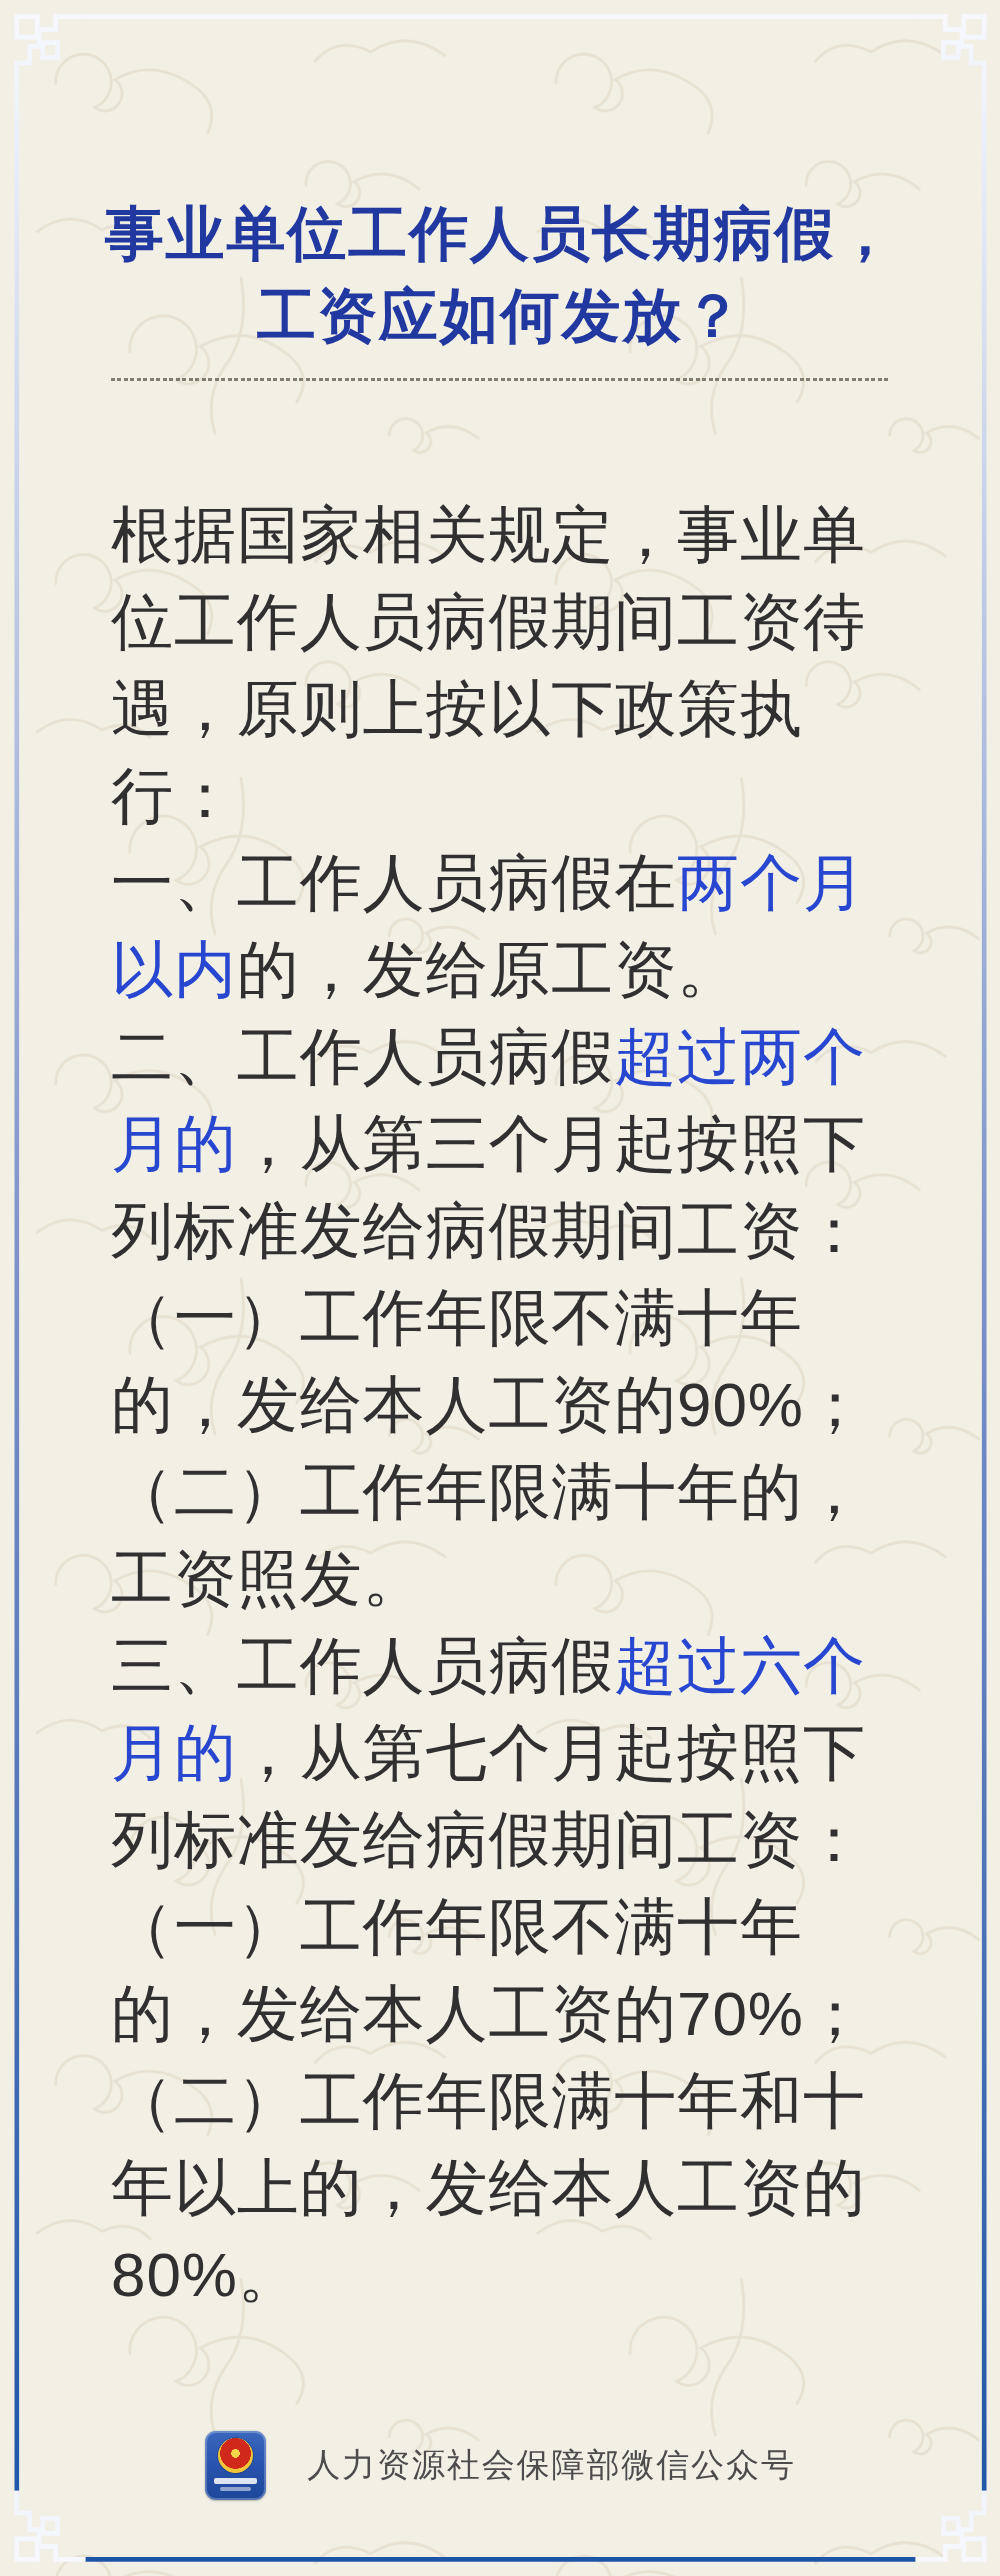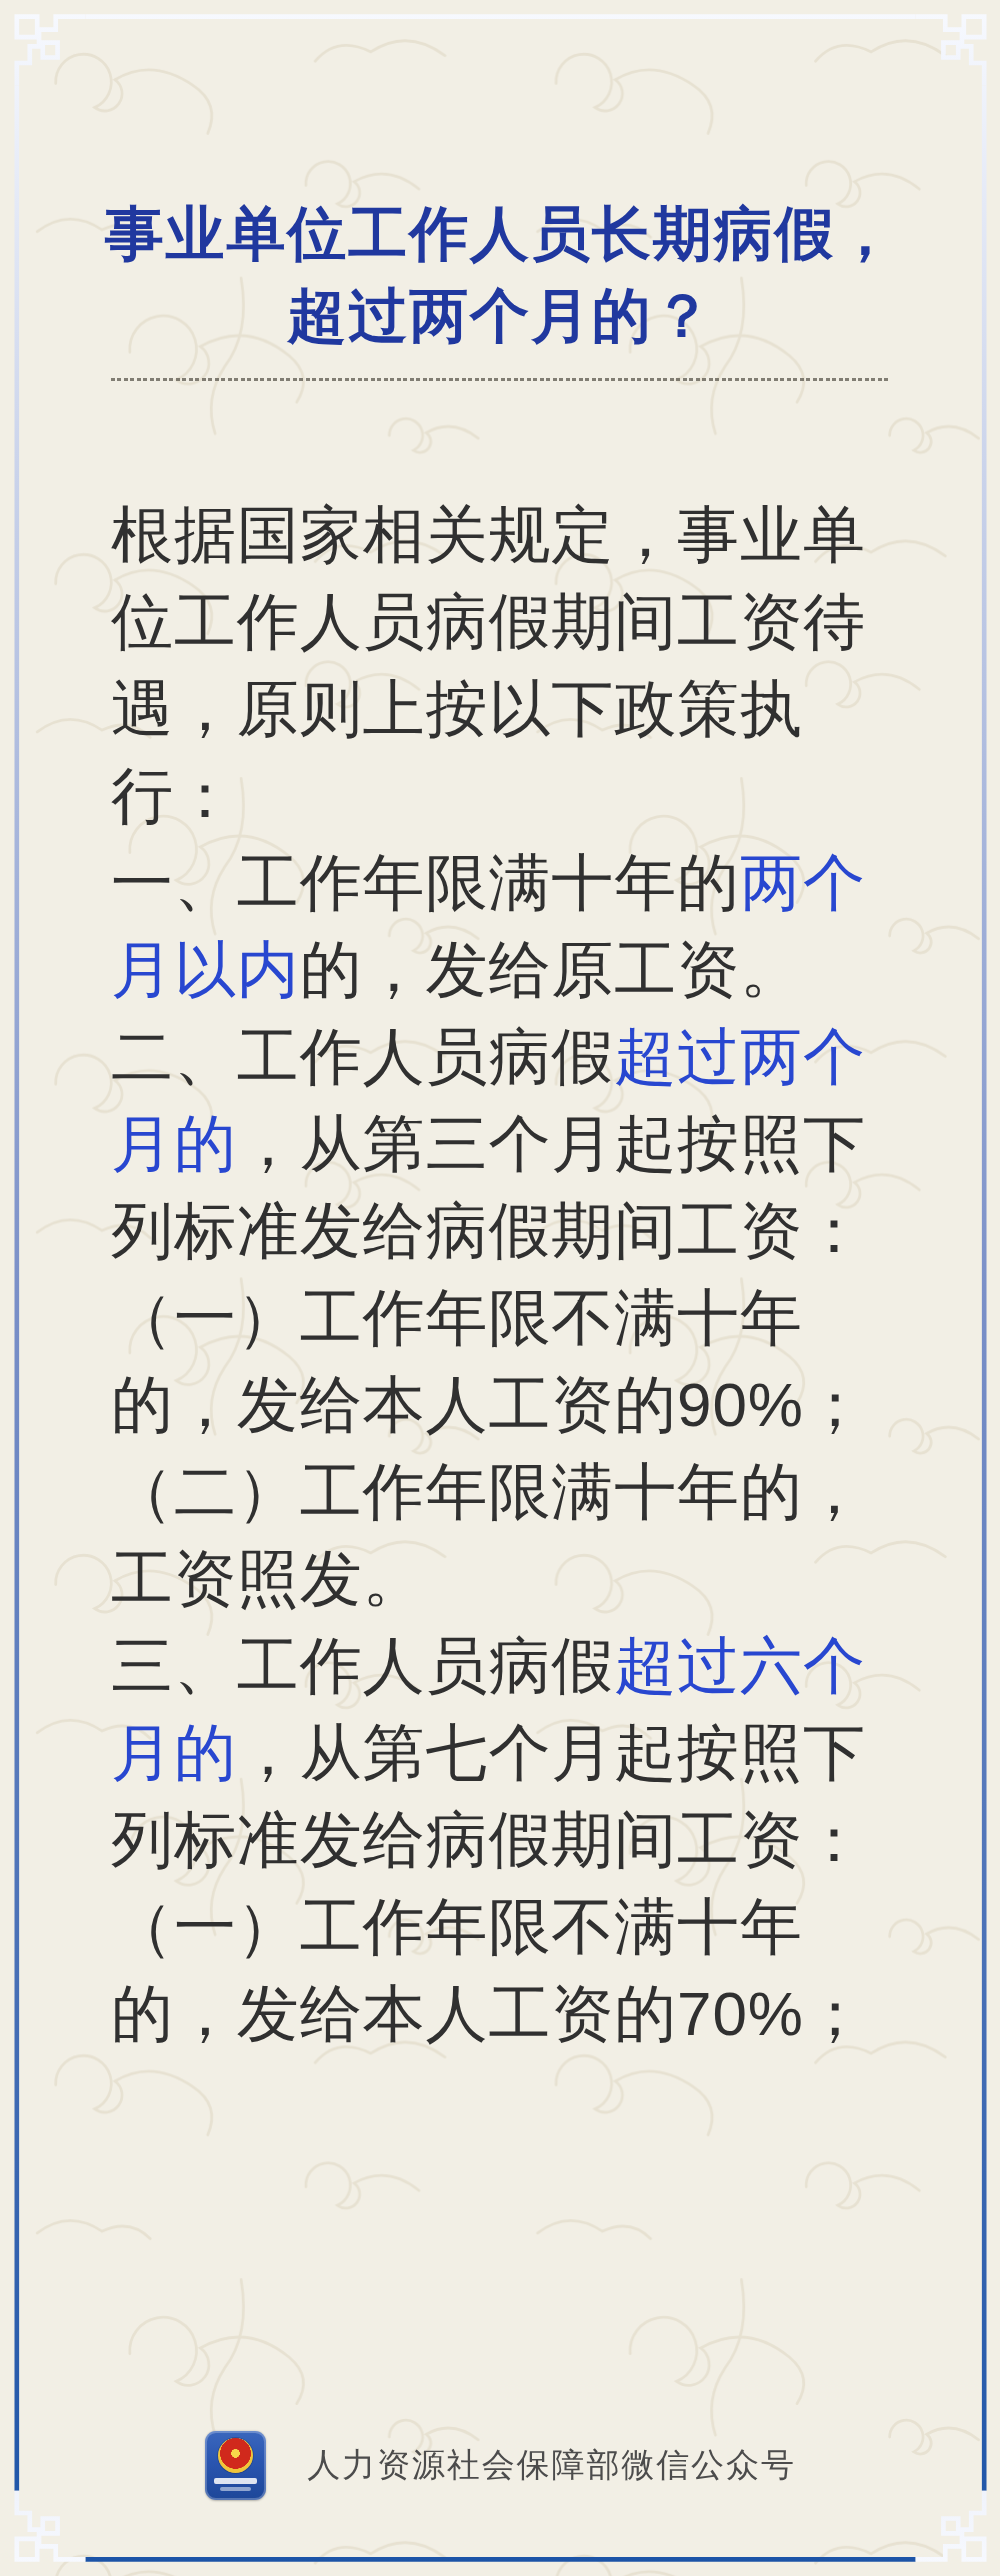--- a/index.html
+++ b/index.html
@@ -104,33 +104,34 @@
       <line x1="1062" y1="92" x2="1062" y2="2688"></line>
     </g>
     <use href="#fretCorner"></use>
     <use href="#fretCorner" transform="translate(1080,0) scale(-1,1)"></use>
     <use href="#fretCorner" transform="translate(0,2780) scale(1,-1)"></use>
     <use href="#fretCorner" transform="translate(1080,2780) scale(-1,-1)"></use>
   </svg>
 
   <div class="title">
     <div>事业单位工作人员长期病假，</div>
-    <div>超过两个月的？</div>
+    <div>工资应如何发放？</div>
   </div>
 
   <div class="divider"></div>
 
   <div class="body-text">
       <p><span>根据国家相关规定，事业单位工作人员病假期间工资待遇，原则上按以下政策执行：</span></p>
-      <p><span>一、工作年限满十年的</span><span class="em">两个月以内</span><span>的，发给原工资。</span></p>
+      <p><span>一、工作人员病假在</span><span class="em">两个月以内</span><span>的，发给原工资。</span></p>
       <p><span>二、工作人员病假</span><span class="em">超过两个月的</span><span>，从第三个月起按照下列标准发给病假期间工资：</span></p>
       <p><span>（一）工作年限不满十年的，发给本人工资的90%；</span></p>
       <p><span>（二）工作年限满十年的，工资照发。</span></p>
       <p><span>三、工作人员病假</span><span class="em">超过六个月的</span><span>，从第七个月起按照下列标准发给病假期间工资：</span></p>
       <p><span>（一）工作年限不满十年的，发给本人工资的70%；</span></p>
+      <p><span>（二）工作年限满十年和十年以上的，发给本人工资的80%。</span></p>
     </div>
 
   <div class="footer">
     <div class="logo">
       <div class="emblem"></div>
       <div class="logo-line1"></div>
       <div class="logo-line2"></div>
     </div>
     <div class="footer-label">人力资源社会保障部微信公众号</div>
   </div>

